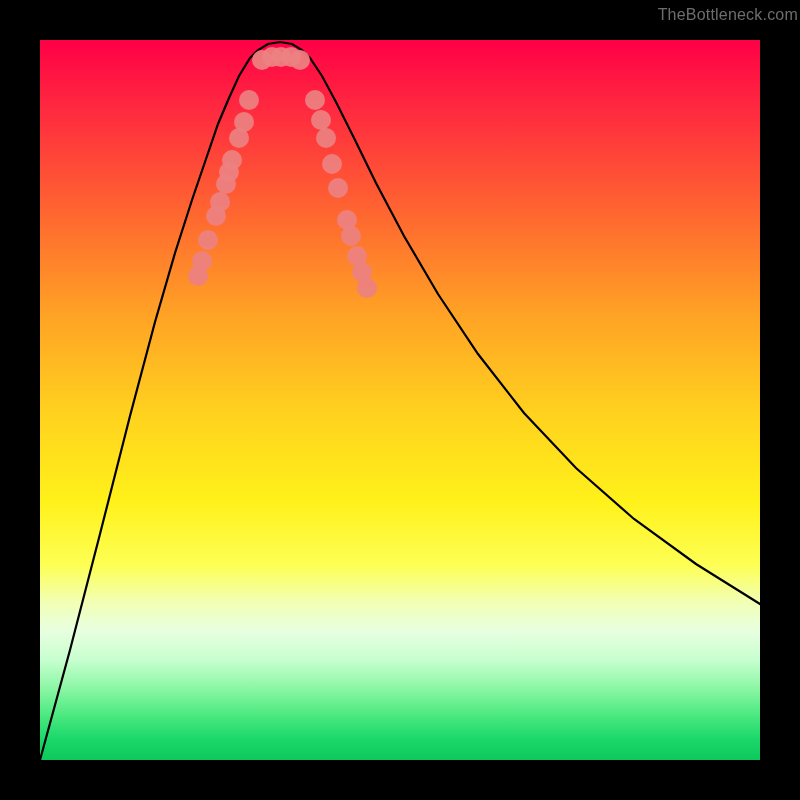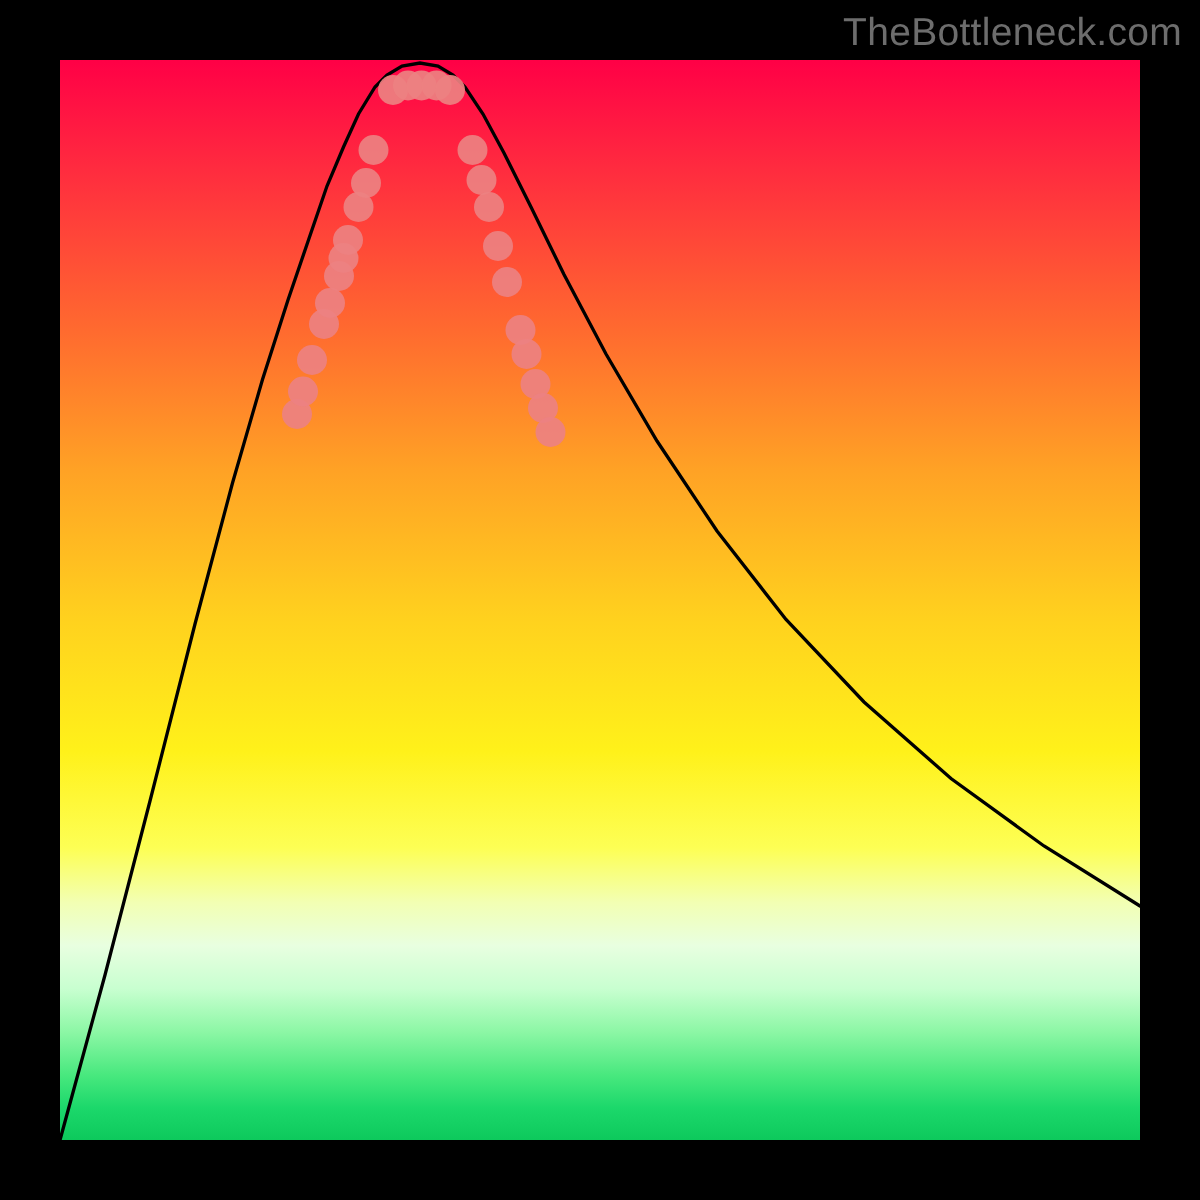--- a/index.html
+++ b/index.html
@@ -38,23 +38,23 @@
       #c8ffd0 86%,
       #8cf7a5 90%,
       #48e87e 94%,
       #1cd86b 97%,
       #0dc95c 100%
     );
   }
   .watermark {
     position: absolute;
     top: 6px;
-    right: 12px;
+    right: 2px;
     color: #6d6d6d;
-    font-size: 26px;
+    font-size: 16px;
     font-weight: 400;
     letter-spacing: 0.2px;
     user-select: none;
   }
   svg.curve {
     position: absolute;
     left: 0;
     top: 0;
     width: 720px;
     height: 720px;

